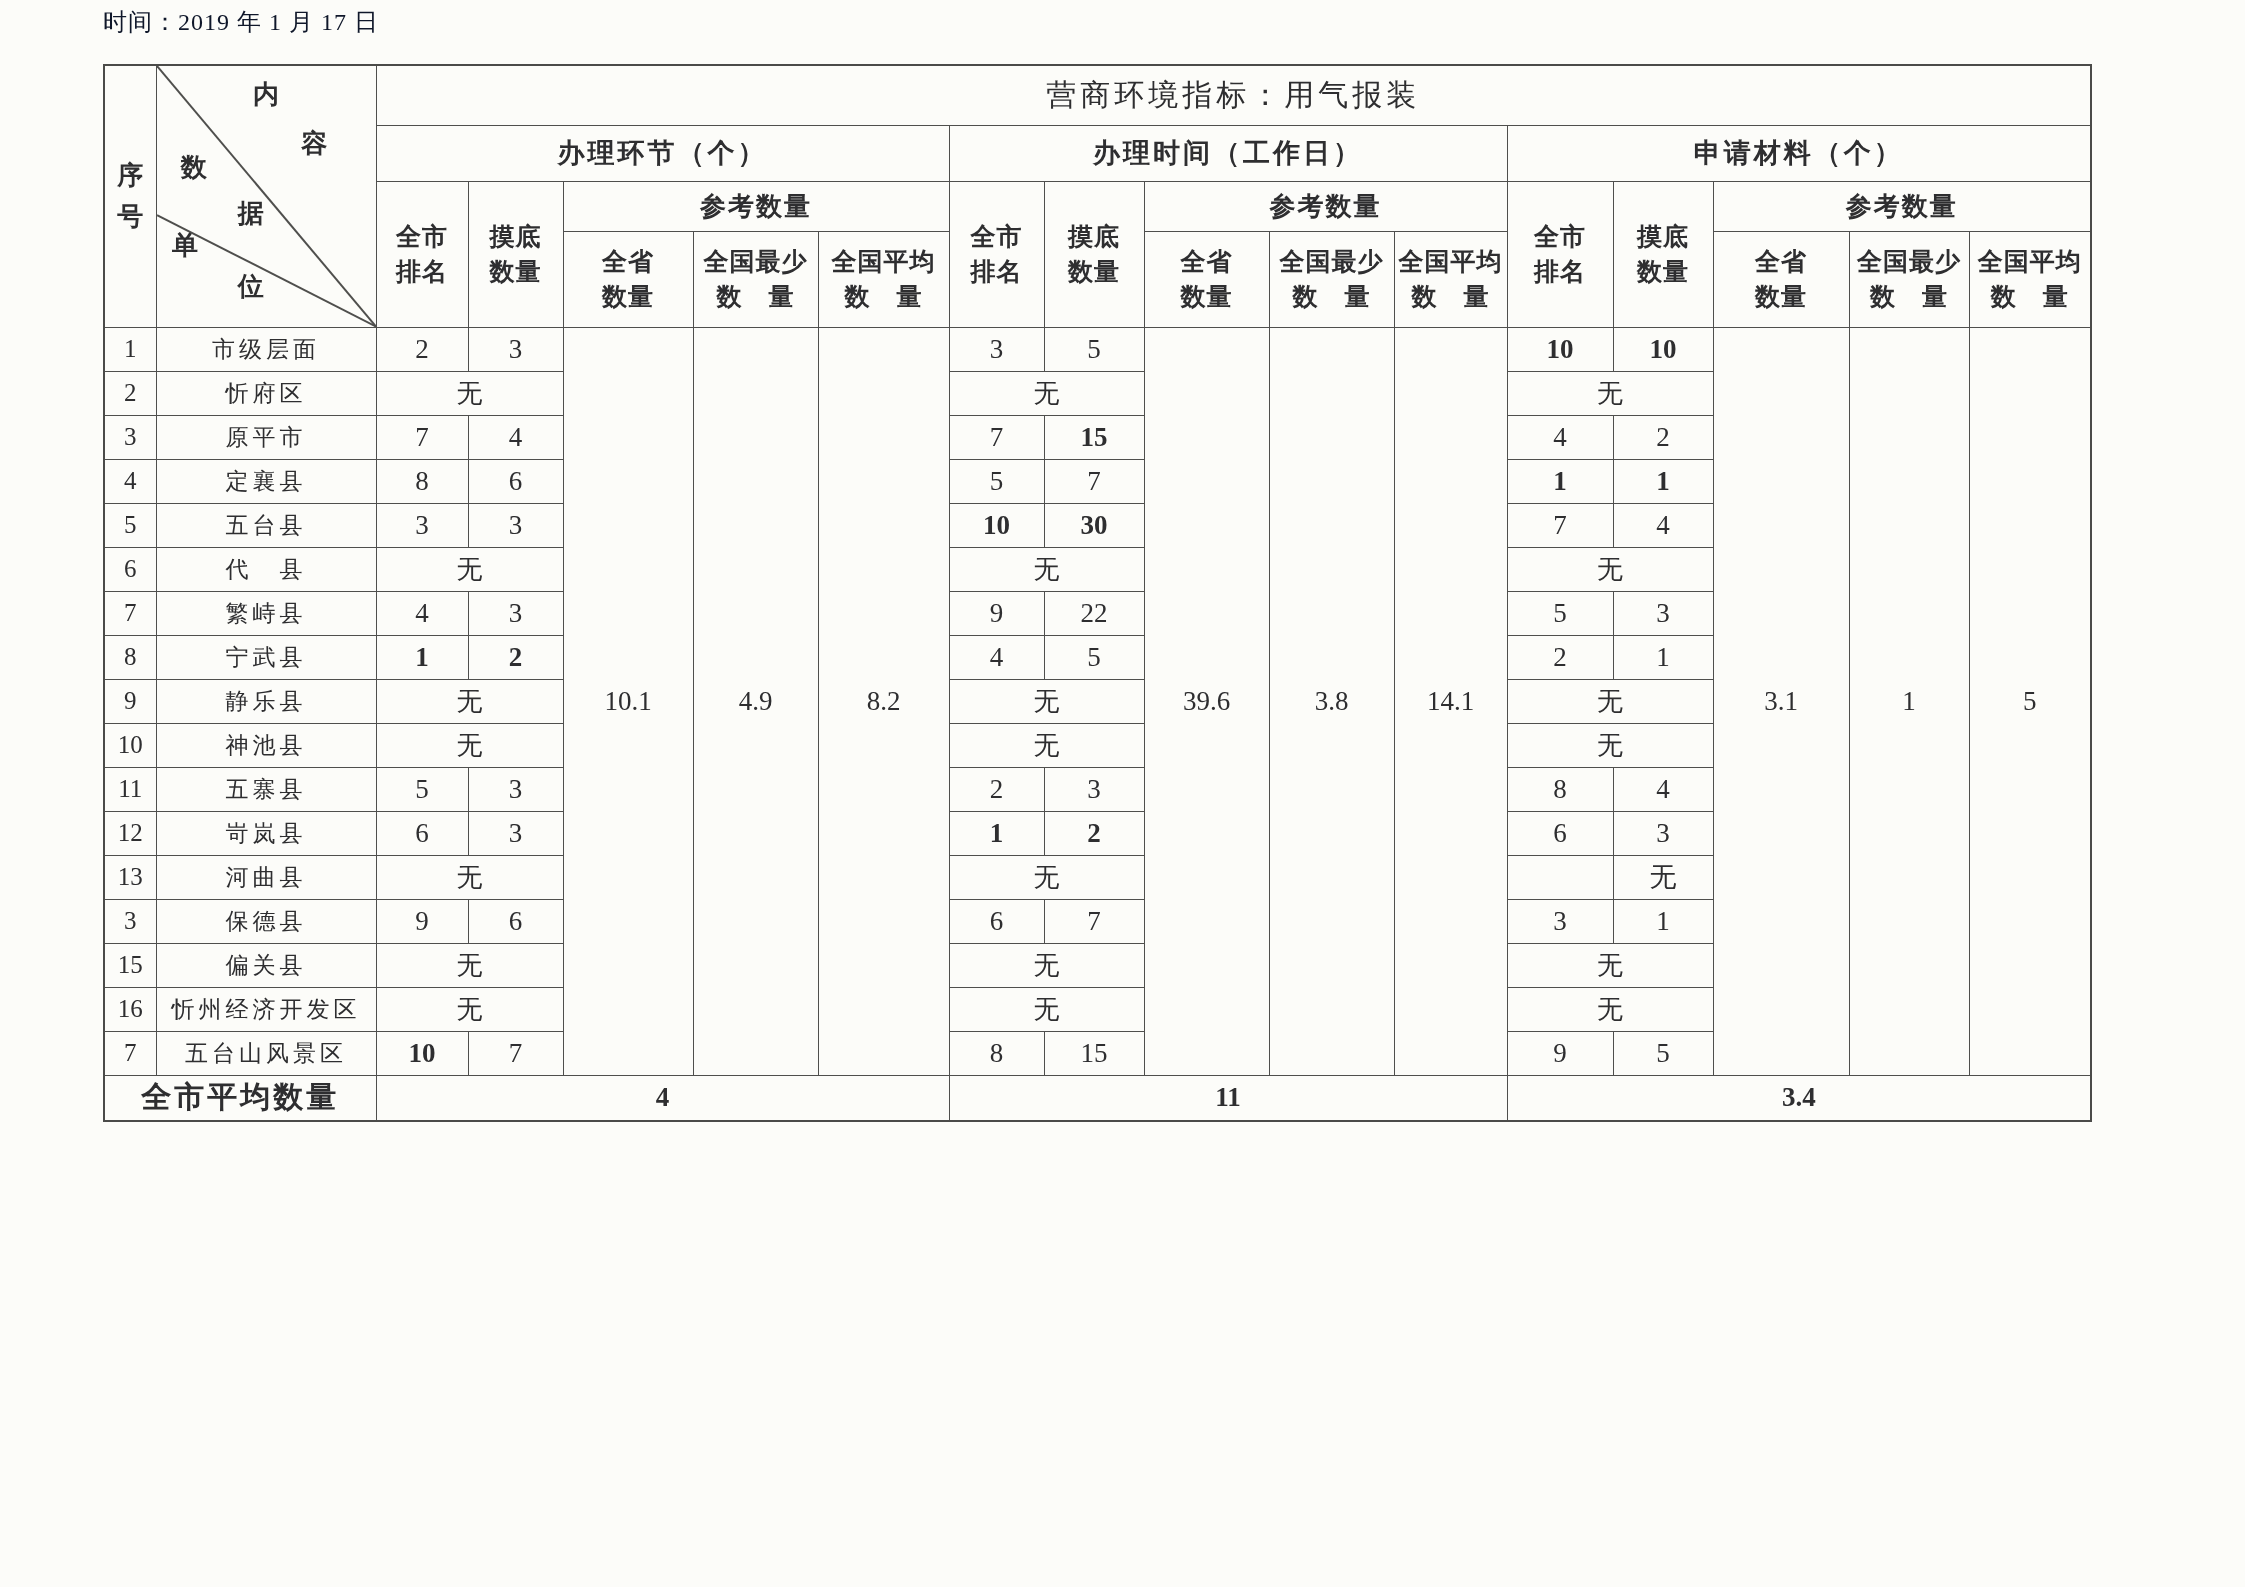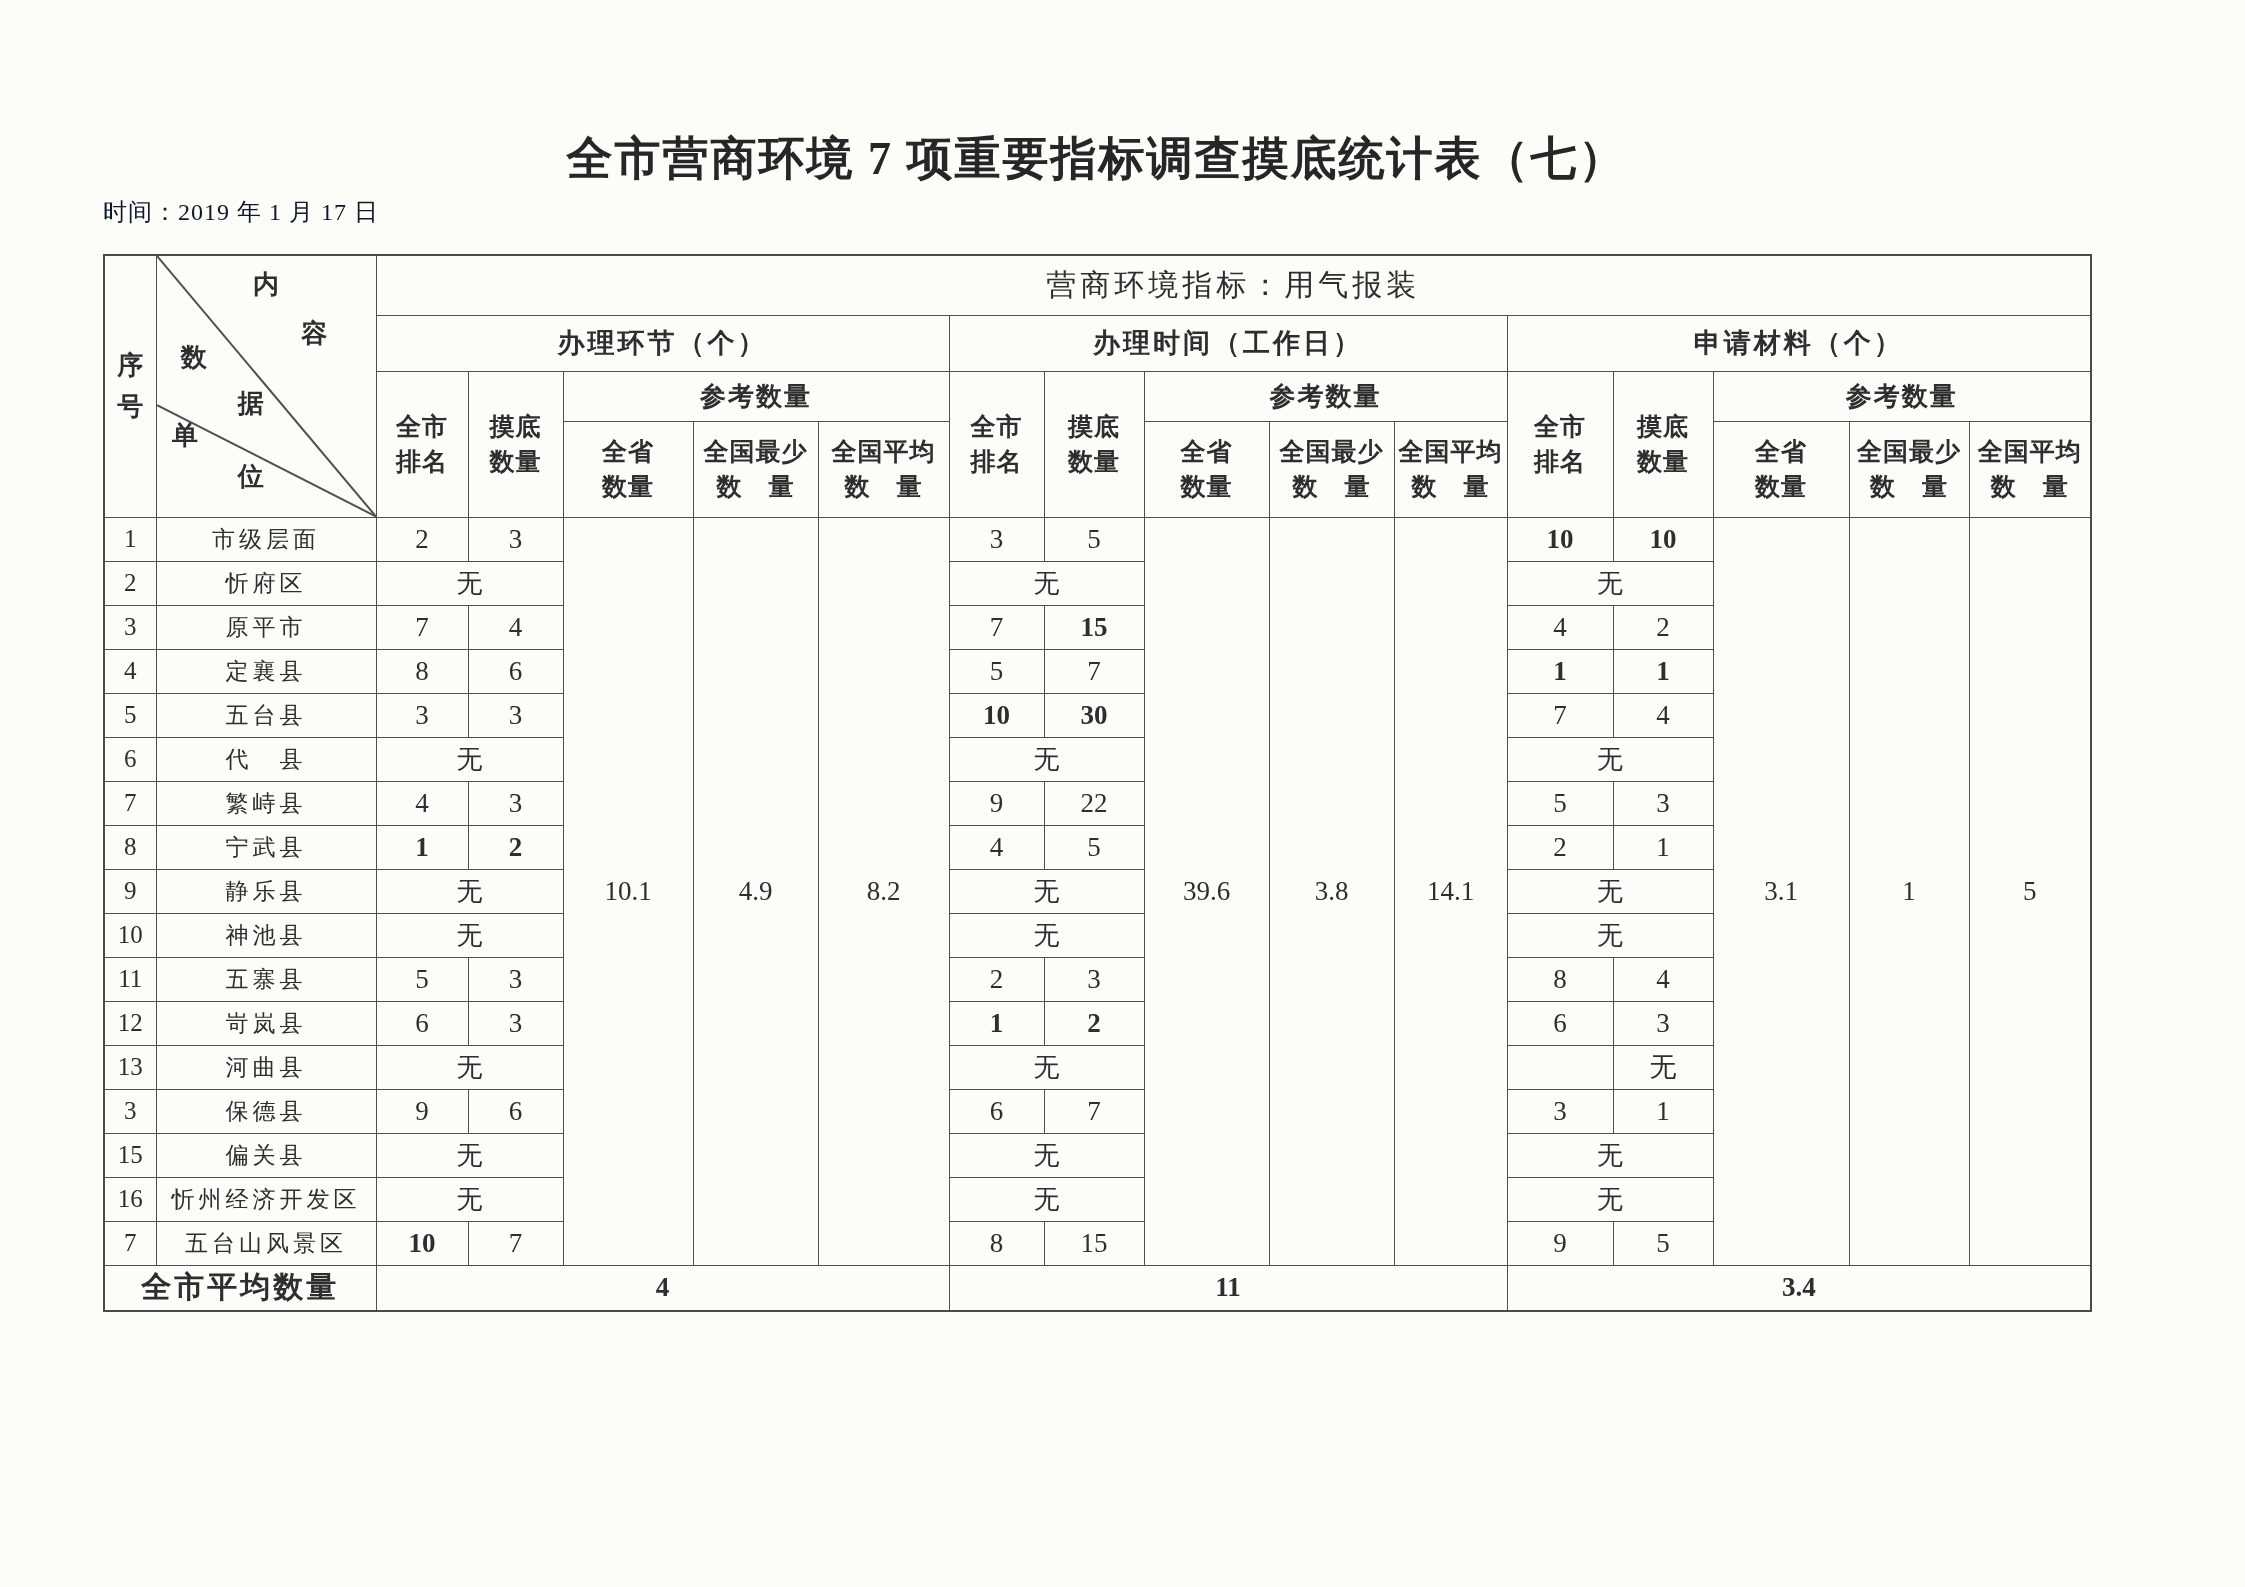--- a/index.html
+++ b/index.html
@@ -29,21 +29,20 @@
   .ref{font-size:27px;}
   .footer-label{font-size:30px;font-weight:bold;letter-spacing:3px;}
   .footer-avg{font-size:27px;font-weight:bold;}
   .pageno{position:absolute;top:1422px;left:0;width:1987px;text-align:center;font-size:27px;color:#4c4c4e;letter-spacing:4px;}
 </style>
 </head>
 <body>
 
 <div class="page">
   <div class="content">
-    <h1 class="title">全市营商环境 7 项重要指标调查摸底统计表（七）</h1>
     <div class="date">时间：2019 年 1 月 17 日</div>
 
     <table>
       <colgroup>
         <col style="width:52px">
           <col style="width:220px">
         <col style="width:92px">
           <col style="width:95px">
           <col style="width:130px">
           <col style="width:125px">

